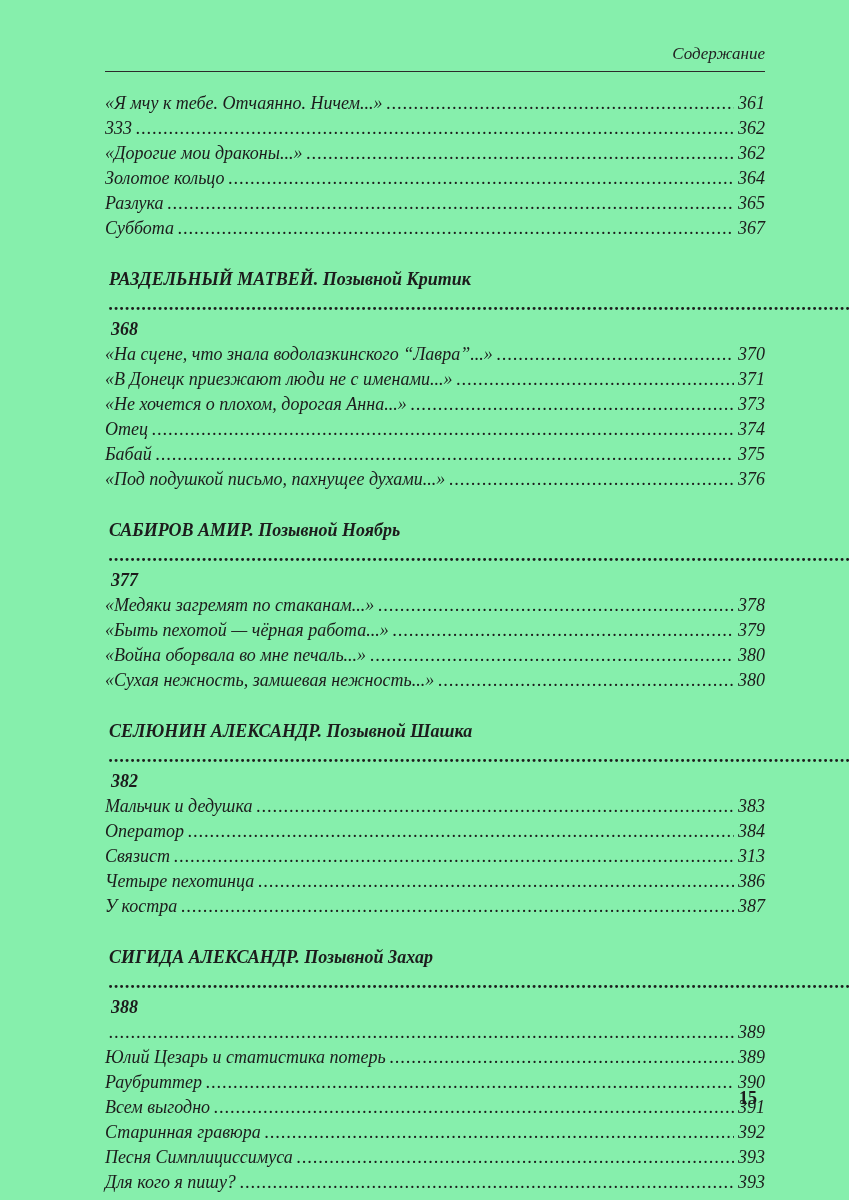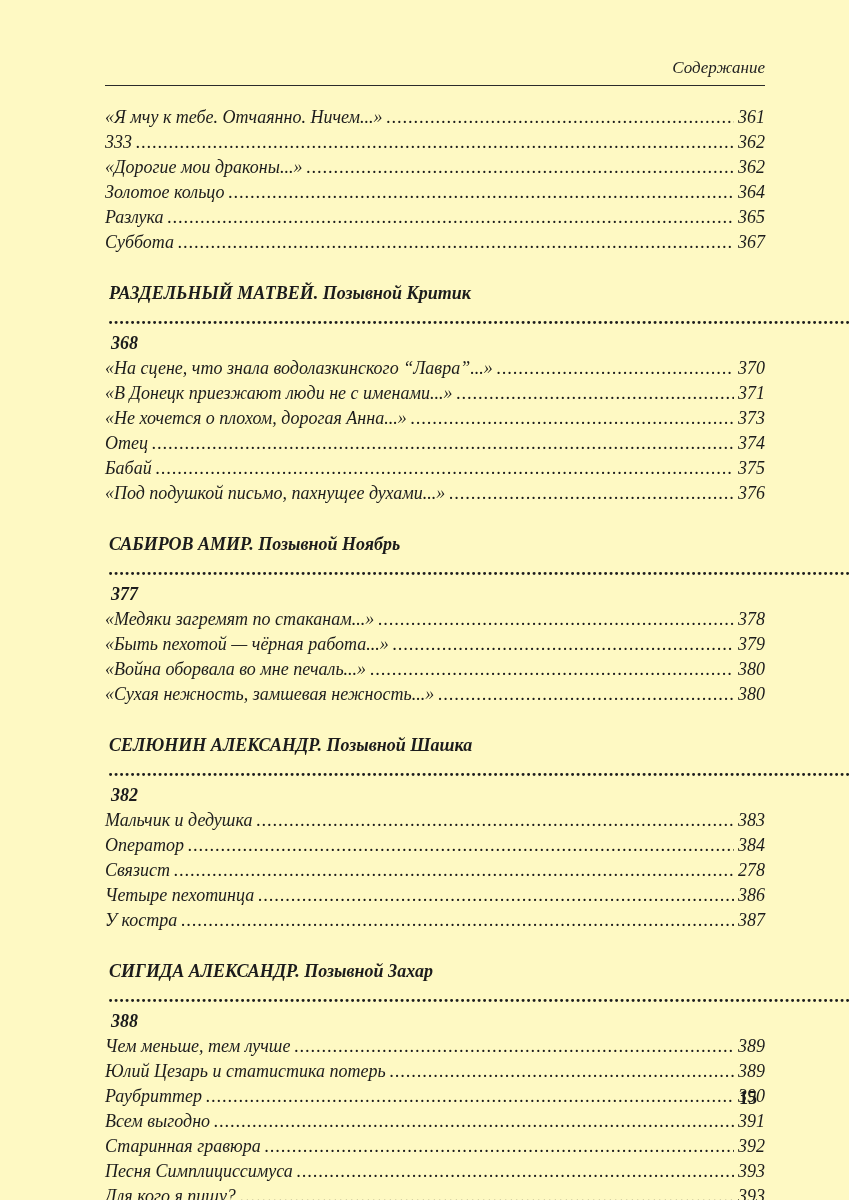--- a/index.html
+++ b/index.html
@@ -6,22 +6,22 @@
   html, body {
     width: 849px;
     background: #ffffff;
     font-family: "Liberation Serif", "DejaVu Serif", serif;
     color: #1c1c1c;
   }
   .page {
     position: relative;
     width: 849px;
     height: 1200px;
-    background: #fef9c3;
-    padding: 58px 84px 0 105px;
+    background: #86efac;
+    padding: 44px 84px 0 105px;
   }
   .running-header {
     text-align: right;
     font-style: italic;
     font-size: 17px;
     color: #222222;
     padding-bottom: 7px;
   }
   .header-rule {
     border: none;
@@ -183,41 +183,40 @@
           <span class="toc-page">383</span>
         </div>
         <div class="toc-row">
           <span class="toc-label">Оператор</span>
           <span class="toc-dots"></span>
           <span class="toc-page">384</span>
         </div>
         <div class="toc-row">
           <span class="toc-label">Связист</span>
           <span class="toc-dots"></span>
-          <span class="toc-page">278</span>
+          <span class="toc-page">313</span>
         </div>
         <div class="toc-row">
           <span class="toc-label">Четыре пехотинца</span>
           <span class="toc-dots"></span>
           <span class="toc-page">386</span>
         </div>
         <div class="toc-row">
           <span class="toc-label">У костра</span>
           <span class="toc-dots"></span>
           <span class="toc-page">387</span>
         </div>
       </div>
       <div class="toc-section">
         <div class="toc-row bold">
           <span class="toc-label">СИГИДА АЛЕКСАНДР. Позывной Захар</span>
           <span class="toc-dots"></span>
           <span class="toc-page">388</span>
         </div>
         <div class="toc-row">
-          <span class="toc-label">Чем меньше, тем лучше</span>
           <span class="toc-dots"></span>
           <span class="toc-page">389</span>
         </div>
         <div class="toc-row">
           <span class="toc-label">Юлий Цезарь и статистика потерь</span>
           <span class="toc-dots"></span>
           <span class="toc-page">389</span>
         </div>
         <div class="toc-row">
           <span class="toc-label">Раубриттер</span>

